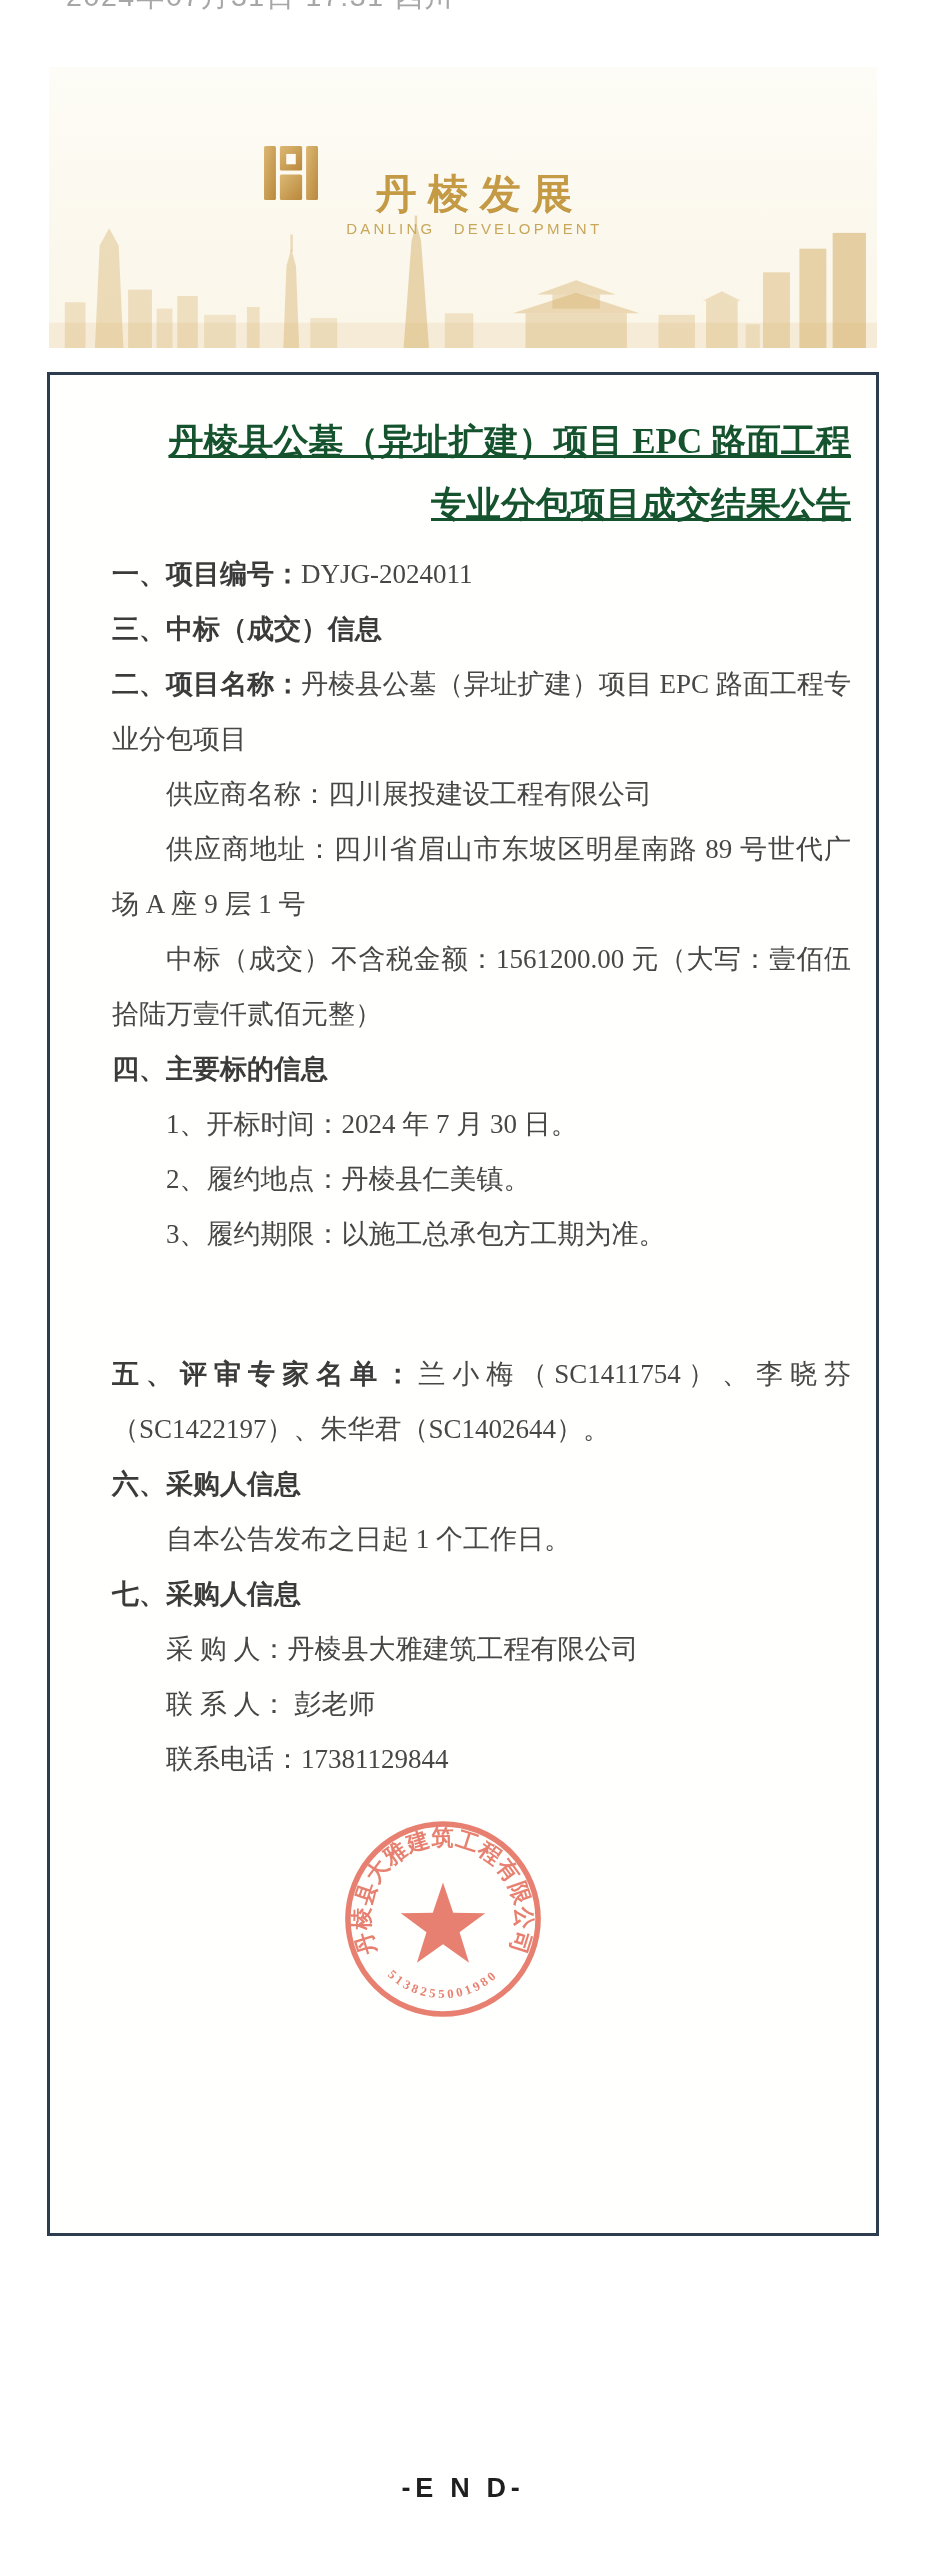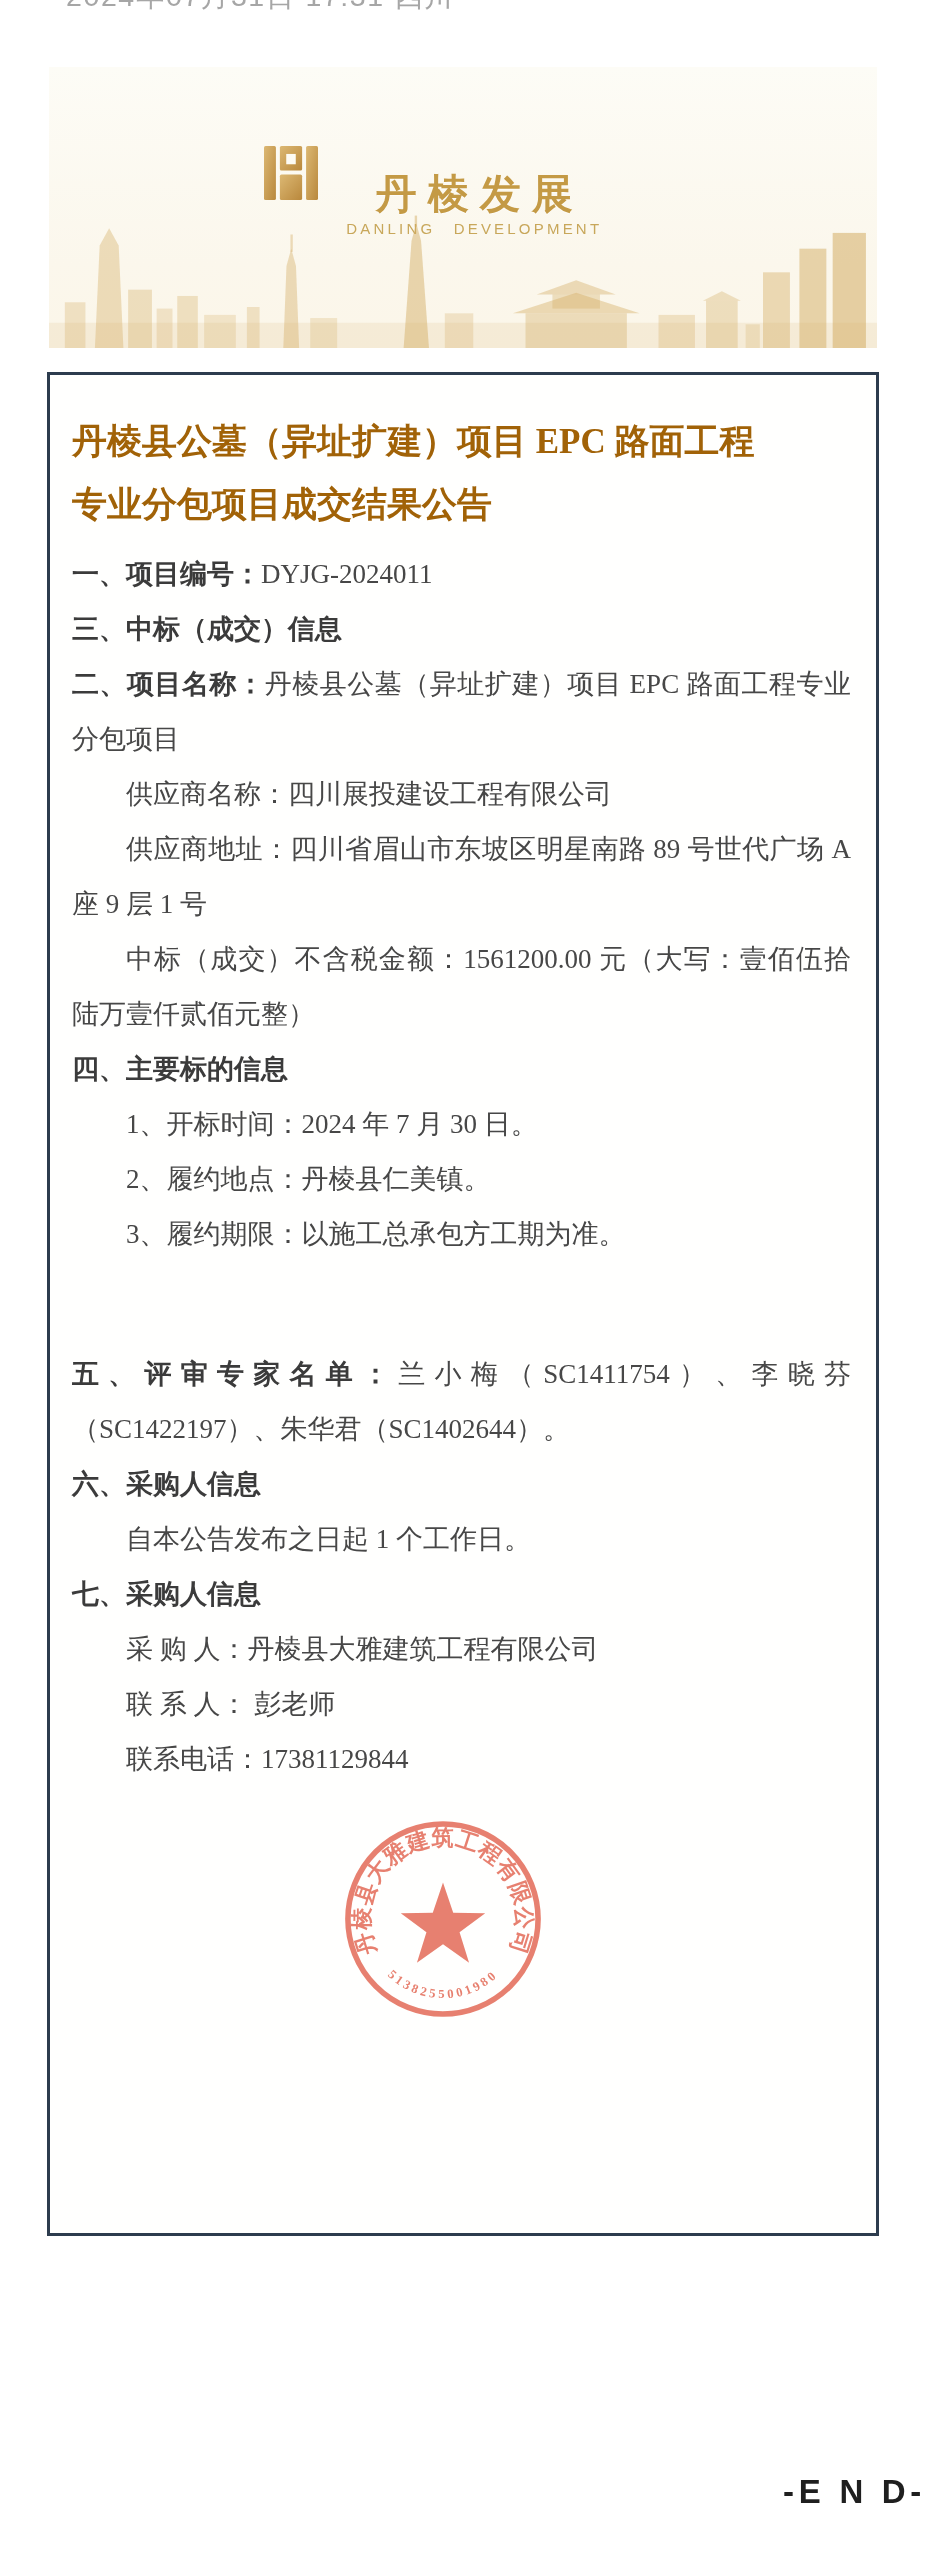--- a/index.html
+++ b/index.html
@@ -43,46 +43,46 @@
     font-size:15px; color:#c8a75a; letter-spacing:3.2px; word-spacing:11px; white-space:nowrap;
   }
   .skyline { position:absolute; left:0; bottom:0; width:100%; height:134px; display:block; }
 
   
   .doc-box {
     position:absolute; left:47px; top:372px; width:832px; height:1864px;
     border:3.2px solid #2d3c4e; background:#fffffe; padding:35px 25px 0 22px;
   }
   .doc-title {
-    font-size:35px; line-height:63px; font-weight:700; color:#a16207;
-    text-align:left; margin-bottom:11px;
+    font-size:35px; line-height:63px; font-weight:700; color:#14532d;
+    text-align:right; margin-bottom:11px;text-decoration:underline;
   }
   .p {
-    font-size:27px; line-height:55px; color:#474747; text-align:justify;
+    font-size:27px; line-height:55px; color:#474747; text-align:justify;margin-left:40px;
   }
   .p.indent { text-indent:2em; }
   .p.gap { margin-top:85px; }
   .p .lbl {
     font-family:"Liberation Sans","DejaVu Sans",sans-serif; font-weight:700; color:#3b3b3b;
   }
 
   
   .stamp {
     position:absolute; left:340px; top:1816px; width:206px; height:206px;
     mix-blend-mode:multiply; opacity:.85; z-index:5; pointer-events:none;
   }
   .stamp text {
     font-family:"Liberation Serif","DejaVu Serif",serif; font-weight:700;
   }
 
   
   .end-footer {
-    position:absolute; left:0; right:0; top:2473px; text-align:right;
+    position:absolute; left:0; right:0; top:2473px; text-align:center;
     font-family:"Liberation Sans","DejaVu Sans",sans-serif;
-    font-size:33px; font-weight:700; color:#1f1f1f; letter-spacing:4.7px;
+    font-size:27px; font-weight:700; color:#1f1f1f; letter-spacing:4.7px;
   }
 </style>
 </head>
 <body>
 
 <div class="page">
 
   <div class="timestamp-clip">
     <span class="ts">2024年07月31日 17:31 四川</span>
   </div>

